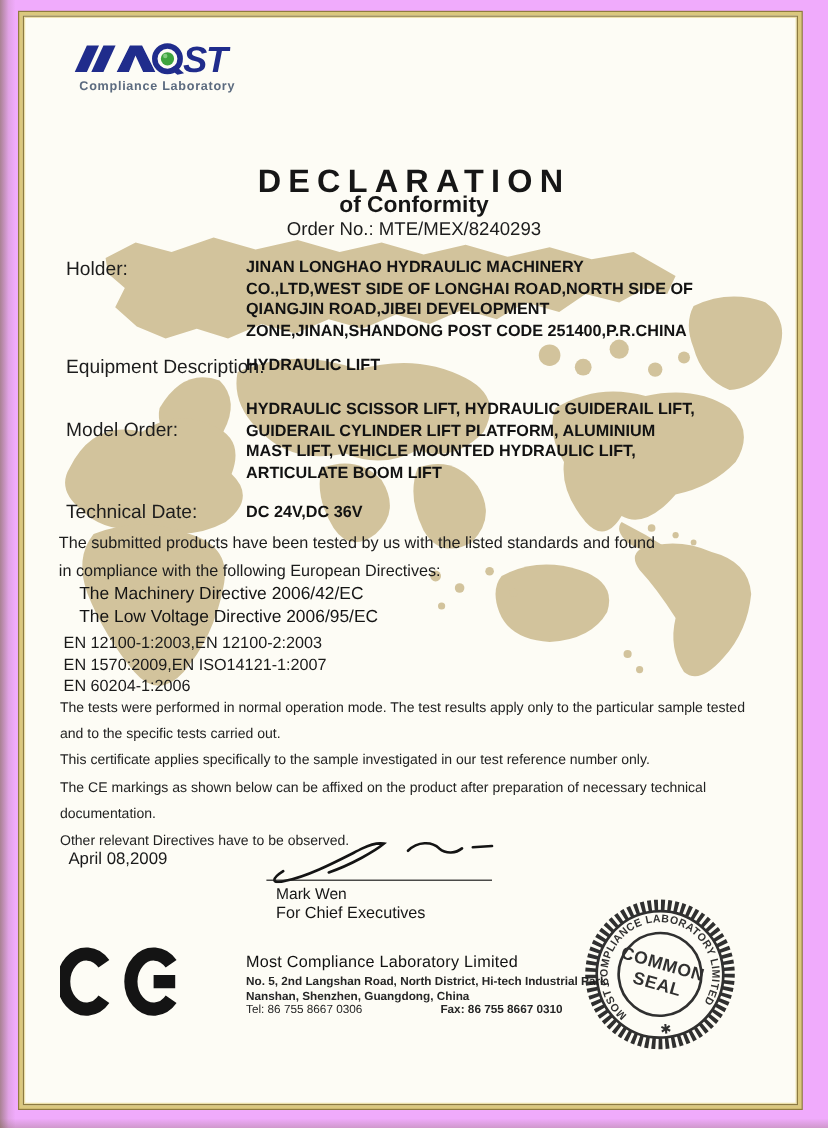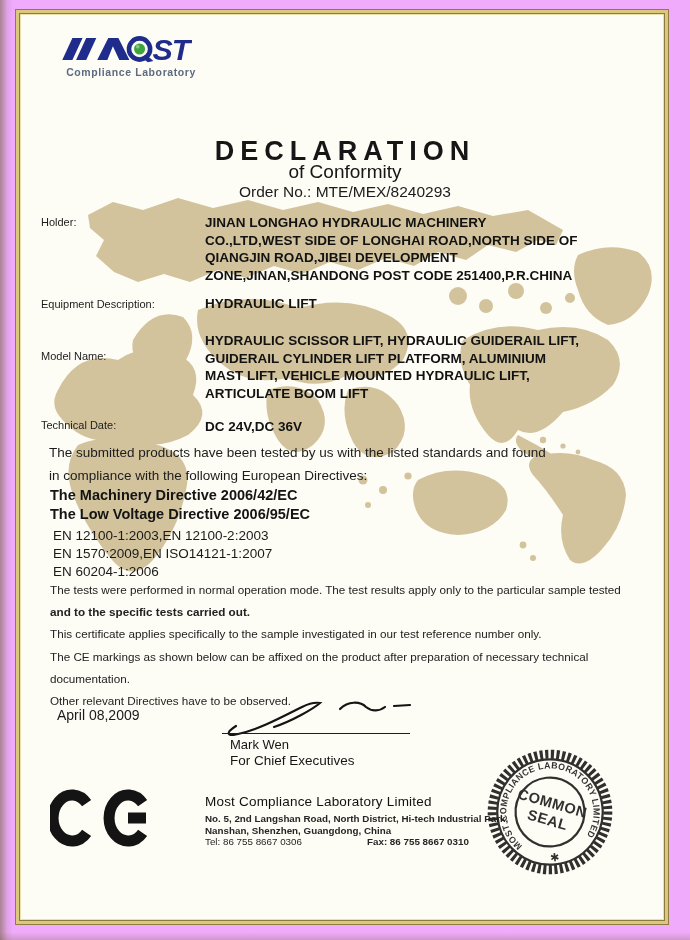--- a/index.html
+++ b/index.html
@@ -33,41 +33,41 @@
 
   
   .logo-svg{position:absolute;left:54px;top:34px;width:138px;height:30px;}
   .logo-sub{
     position:absolute;left:50px;top:66px;width:146px;text-align:right;
     font-size:10.5px;font-weight:bold;color:#5c6b7f;letter-spacing:.6px;
   }
 
   
   .t-main{left:0;right:0;top:136px;text-align:center;font-size:27px;font-weight:bold;letter-spacing:6px;color:#161616;}
-  .t-sub{left:0;right:0;top:161px;text-align:center;font-size:19px;font-weight:normal;color:#161616;}
+  .t-sub{left:0;right:0;top:161px;text-align:center;font-size:19px;font-weight:bold;color:#161616;}
   .t-order{left:0;right:0;top:183px;text-align:center;font-size:15.5px;color:#1c1c1c;}
 
   
-  .lbl{left:41px;font-size:11px;color:#1d1d1d;}
+  .lbl{left:55px;font-size:16px;color:#1d1d1d;}
   .val{left:205px;width:445px;font-size:13.5px;font-weight:bold;color:#121212;line-height:17.6px;}
   .holder-lbl{top:216px;}   .holder-val{top:214px;}
   .equip-lbl{top:298px;}    .equip-val{top:295px;}
   .model-lbl{top:350px;}    .model-val{top:332px;}
   .tech-lbl{top:419px;}     .tech-val{top:418px;}
 
   
   .intro{left:49px;width:580px;font-size:13.5px;line-height:23px;top:441px;color:#1c1c1c;}
-  .dir{left:50px;font-size:14.5px;font-weight:bold;color:#141414;}
+  .dir{left:66px;font-size:14.5px;font-weight:normal;color:#141414;}
   .dir1{top:487px;} .dir2{top:506px;}
   .std{left:53px;font-size:13.5px;color:#1a1a1a;}
   .std0{top:528px;} .std1{top:546px;} .std2{top:564px;}
 
   
   .note{left:50px;width:585px;font-size:11.7px;color:#222;}
-  .n1{top:583px;} .n2{top:605px;font-weight:bold;} .n3{top:627px;} .n4{top:650px;} .n5{top:672px;} .n6{top:694px;}
+  .n1{top:583px;} .n2{top:605px;} .n3{top:627px;} .n4{top:650px;} .n5{top:672px;} .n6{top:694px;}
 
   
   .date{left:57px;top:707px;font-size:14px;color:#1a1a1a;}
   .sig-svg{position:absolute;left:222px;top:694px;width:195px;height:42px;}
   .sig-line{left:222px;top:733px;width:188px;border-top:1.7px solid #1e1e1e;height:0;}
   .sig-name{left:230px;top:737px;font-size:13px;color:#161616;}
   .sig-role{left:230px;top:753px;font-size:13.5px;color:#161616;}
 
   
   .ce-svg{position:absolute;left:50px;top:788px;width:100px;height:60px;}
@@ -157,21 +157,21 @@
     <div class="abs val holder-val">
       <div>JINAN LONGHAO HYDRAULIC MACHINERY</div>
       <div>CO.,LTD,WEST SIDE OF LONGHAI ROAD,NORTH SIDE OF</div>
       <div>QIANGJIN ROAD,JIBEI DEVELOPMENT</div>
       <div>ZONE,JINAN,SHANDONG POST CODE 251400,P.R.CHINA</div>
     </div>
 
     <div class="abs lbl equip-lbl">Equipment Description:</div>
     <div class="abs val equip-val">HYDRAULIC LIFT</div>
 
-    <div class="abs lbl model-lbl">Model Name:</div>
+    <div class="abs lbl model-lbl">Model Order:</div>
     <div class="abs val model-val">
       <div>HYDRAULIC SCISSOR LIFT, HYDRAULIC GUIDERAIL LIFT,</div>
       <div>GUIDERAIL CYLINDER LIFT PLATFORM, ALUMINIUM</div>
       <div>MAST LIFT, VEHICLE MOUNTED HYDRAULIC LIFT,</div>
       <div>ARTICULATE BOOM LIFT</div>
     </div>
 
     <div class="abs lbl tech-lbl">Technical Date:</div>
     <div class="abs val tech-val">DC 24V,DC 36V</div>
 

